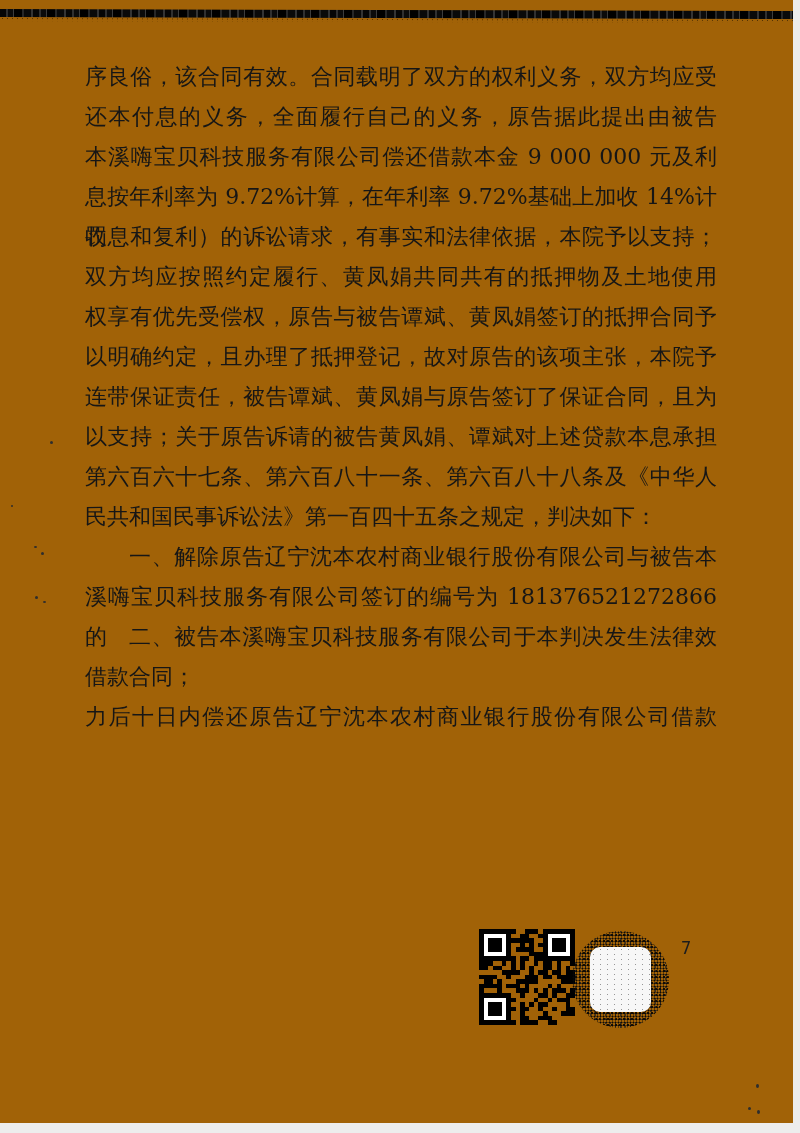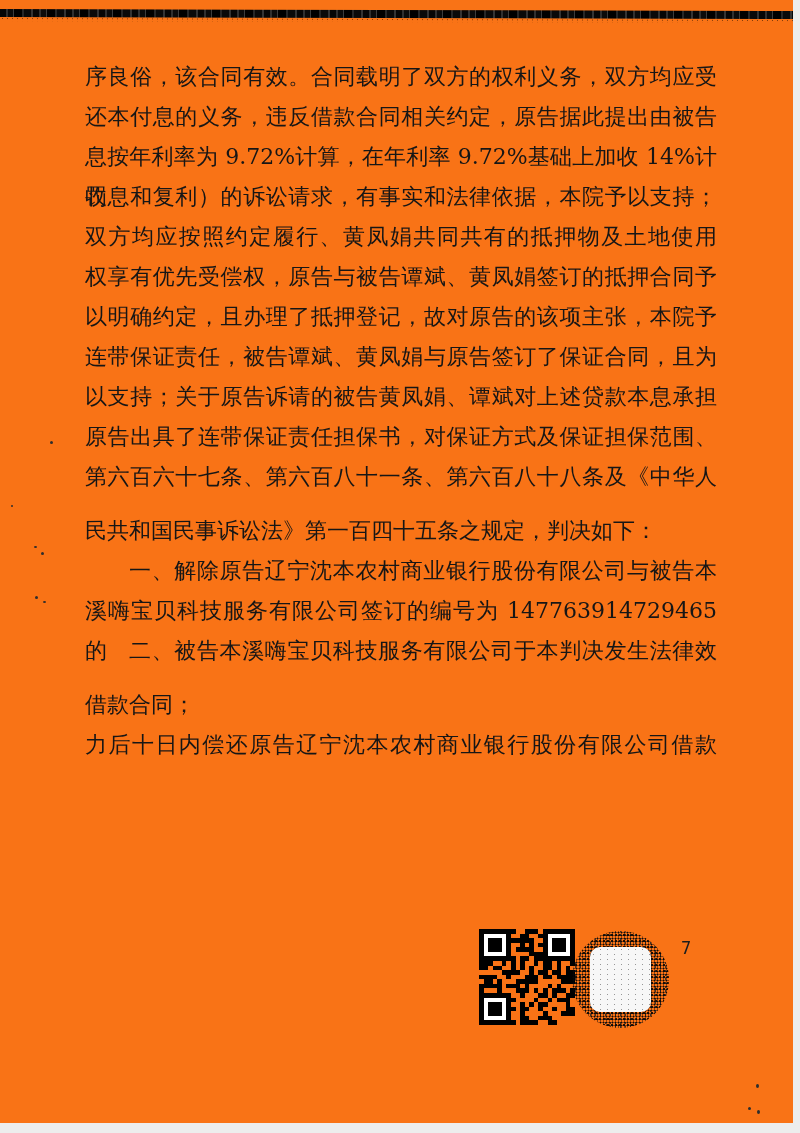--- a/index.html
+++ b/index.html
@@ -1,17 +1,17 @@
 <!DOCTYPE html>
 <html><head>
 <meta charset="utf-8">
 <style>
   html,body{margin:0;padding:0;background:#e9e9e9;}
   .stage{
-    position:relative;width:800px;height:1133px;background:#f97316;overflow:hidden;
+    position:relative;width:800px;height:1133px;background:#a16207;overflow:hidden;
     font-family:"DejaVu Serif","Liberation Serif",serif;
   }
   .edge-right{position:absolute;right:0;top:0;width:7px;height:100%;background:#ededed;}
   .edge-bottom{position:absolute;left:0;bottom:0;width:100%;height:10px;background:#ededed;}
   .scan-band{
     position:absolute;left:0;top:9px;width:797px;height:8px;
     background-image:repeating-linear-gradient(90deg,
       #060606 0 6px,#303030 6px 8px,#0b0b0b 8px 13px,#3c3c3c 13px 14px,
       #000 14px 22px,#272727 22px 24px,#0a0a0a 24px 31px,#343434 31px 33px);
     transform:rotate(.15deg);transform-origin:left center;
@@ -21,21 +21,21 @@
     background-image:radial-gradient(rgba(0,0,0,.5) .8px,transparent 1px);
     background-size:5px 3px;
   }
   .body-text{
     position:absolute;left:85px;top:57px;width:632px;color:#161616;font-size:22px;
   }
   .line{
     height:40px;line-height:40px;
     text-align:justify;text-align-last:justify;
   }
-  .line.short{text-align-last:left;margin-top:14px;}
+  .line.short{text-align-last:left;}
   .line.indent{text-indent:2em;}
   .pagenum{
     position:absolute;left:681px;top:938px;font-size:17px;color:#1d1d1d;
     font-family:"DejaVu Sans Mono","Liberation Mono",monospace;
   }
   .qr{position:absolute;left:479px;top:929px;width:96px;height:96px;}
   .seal{
     position:absolute;left:572px;top:931px;width:97px;height:97px;border-radius:50%;
     background-color:transparent;
     background-image:
@@ -55,33 +55,33 @@
 </style>
 </head>
 <body>
 
 <div class="stage">
 
   <div class="scan-band"></div>
 
   <div class="body-text">
     <div class="line">序良俗，该合同有效。合同载明了双方的权利义务，双方均应受</div>
-    <div class="line">还本付息的义务，违反借款合同相关约定，原告据此提出由被告</div>
+    <div class="line">还本付息的义务，全面履行自己的义务，原告据此提出由被告</div>
+    <div class="line">本溪嗨宝贝科技服务有限公司偿还借款本金 9 000 000 元及利</div>
     <div class="line">息按年利率为 9.72%计算，在年利率 9.72%基础上加收 14%计收</div>
     <div class="line">罚息和复利）的诉讼请求，有事实和法律依据，本院予以支持；</div>
     <div class="line">双方均应按照约定履行、黄凤娟共同共有的抵押物及土地使用</div>
     <div class="line">权享有优先受偿权，原告与被告谭斌、黄凤娟签订的抵押合同予</div>
     <div class="line">以明确约定，且办理了抵押登记，故对原告的该项主张，本院予</div>
     <div class="line">连带保证责任，被告谭斌、黄凤娟与原告签订了保证合同，且为</div>
     <div class="line">以支持；关于原告诉请的被告黄凤娟、谭斌对上述贷款本息承担</div>
-    <div class="line">原告出具了连带保证责任担保书，对保证方式及保证担保范围、</div>
     <div class="line">第六百六十七条、第六百八十一条、第六百八十八条及《中华人</div>
     <div class="line short">民共和国民事诉讼法》第一百四十五条之规定，判决如下：</div>
     <div class="line indent">一、解除原告辽宁沈本农村商业银行股份有限公司与被告本</div>
-    <div class="line">溪嗨宝贝科技服务有限公司签订的编号为 147763914729465 的</div>
+    <div class="line">溪嗨宝贝科技服务有限公司签订的编号为 181376521272866 的</div>
     <div class="line indent">二、被告本溪嗨宝贝科技服务有限公司于本判决发生法律效</div>
     <div class="line short">借款合同；</div>
     <div class="line">力后十日内偿还原告辽宁沈本农村商业银行股份有限公司借款</div>
   </div>
 
   <div class="pagenum">7</div>
 
   <svg id="qr" class="qr" viewBox="0 0 21 21" shape-rendering="crispEdges" fill="#000" xmlns="http://www.w3.org/2000/svg">
       <rect x="7" y="0" width="1" height="1"></rect>
       <rect x="10" y="0" width="1" height="1"></rect>

